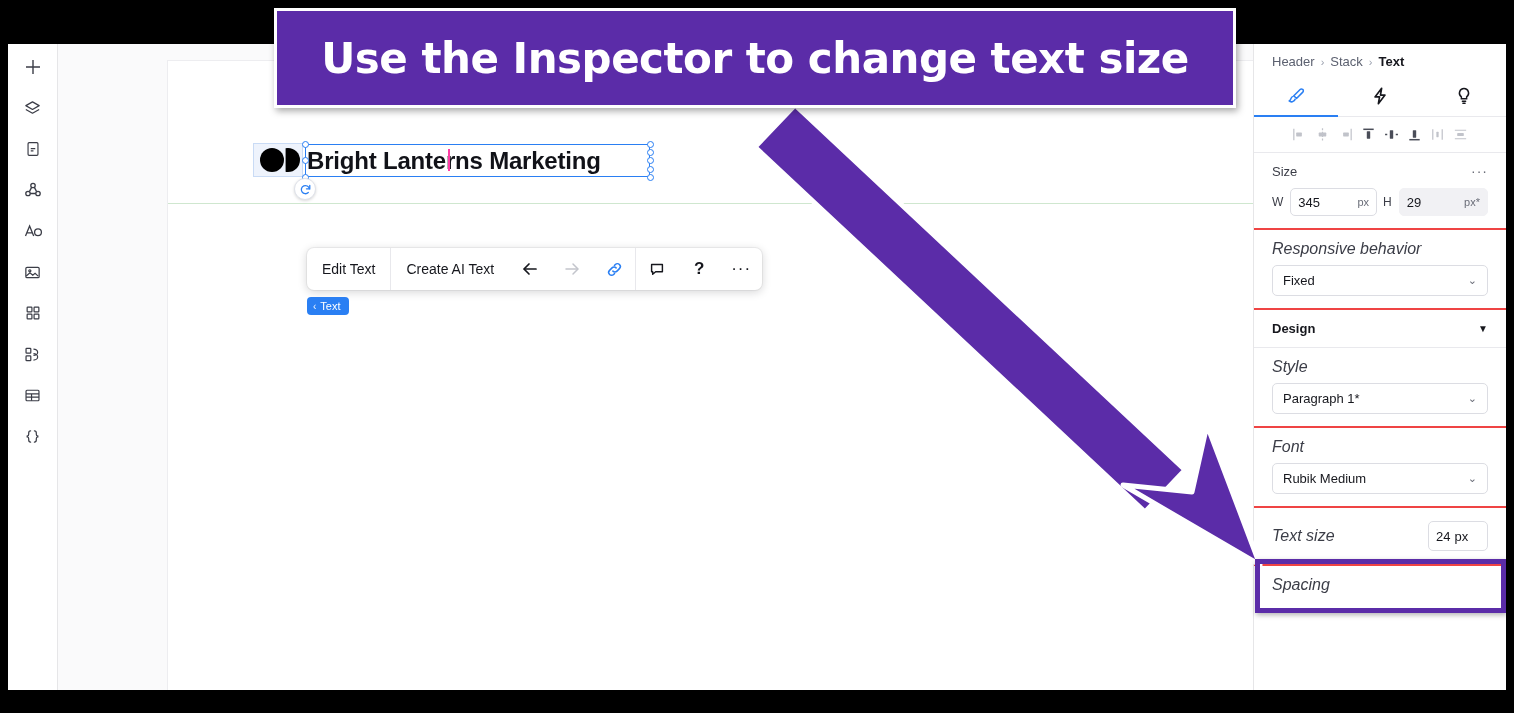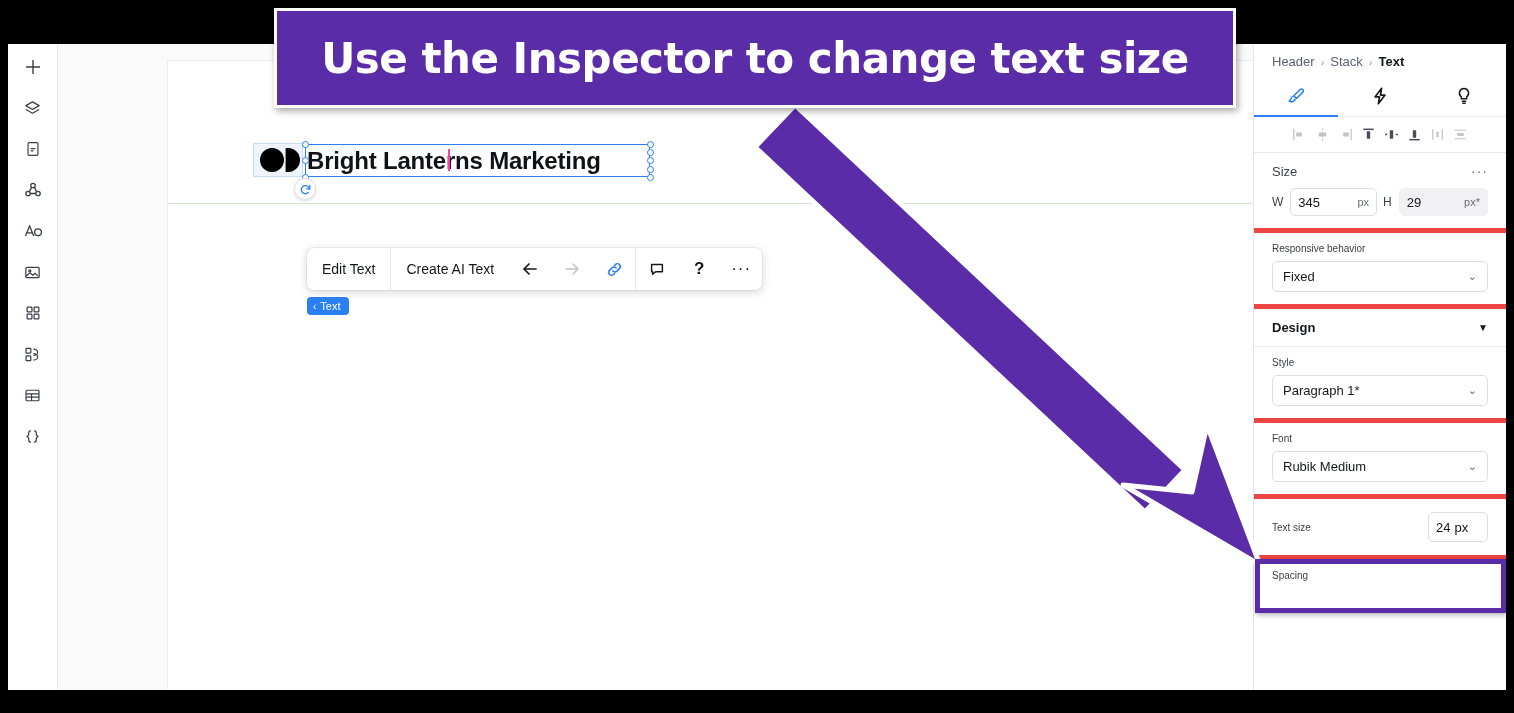--- a/index.html
+++ b/index.html
@@ -172,42 +172,42 @@
     display: flex; align-items: center; justify-content: center;
     gap: 3px; height: 36px; border-bottom: 1px solid #e9e9ed;
     padding: 0 18px;
   }
   .align-btn {
     width: 20px; height: 20px; display: flex; align-items: center; justify-content: center;
     cursor: pointer; color: #4a4d58;
   }
   .align-btn.muted { color: #c1c3ca; }
 
-  .section { padding: 10px 18px 12px 18px; border-bottom: 5px solid #ef4444; }
+  .section { padding: 10px 18px 12px 18px; border-bottom: 2px solid #ef4444; }
   .section-head {
     display: flex; align-items: center; justify-content: space-between;
     font-size: 13px; color: #3b3d47; margin-bottom: 9px;
   }
   .section-head .dots { color: #6a6d78; letter-spacing: 1px; cursor: pointer; font-size: 14px; }
   .section-title-bold { font-weight: 700; color: #16171d; }
 
   .wh-row { display: flex; align-items: center; gap: 6px; }
   .wh-group { display: flex; align-items: center; gap: 7px; flex: 1; }
   .wh-label { font-size: 12px; color: #3b3d47; }
   .num-field {
     flex: 1; height: 28px; border: 1px solid #dcdde3; border-radius: 5px;
     display: flex; align-items: center; padding: 0 7px; gap: 4px; background: #fff;
     cursor: text;
     justify-content: space-between;
   }
   .num-field.readonly { background: #f1f1f4; border-color: #f1f1f4; }
   .num-field .val { font-size: 13px; color: #16171d; flex: 1; }
   .num-field .unit { font-size: 11px; color: #6a6d78; }
 
-  .field-label { font-size: 10px; color: #3b3d47; margin-bottom: 7px; }
+  .field-label { font-size: 16px; color: #3b3d47; margin-bottom: 7px; font-style: italic; }
   .select {
     height: 31px; border: 1px solid #dcdde3; border-radius: 5px;
     display: flex; align-items: center; justify-content: space-between;
     padding: 0 10px; font-size: 13px; color: #16171d; cursor: pointer; background: #fff;
   }
   .select .chev { color: #6a6d78; font-size: 11px; }
 
   .design-head {
     display: flex; align-items: center; justify-content: space-between;
     padding: 11px 18px; border-bottom: 1px solid #e9e9ed; cursor: pointer;

